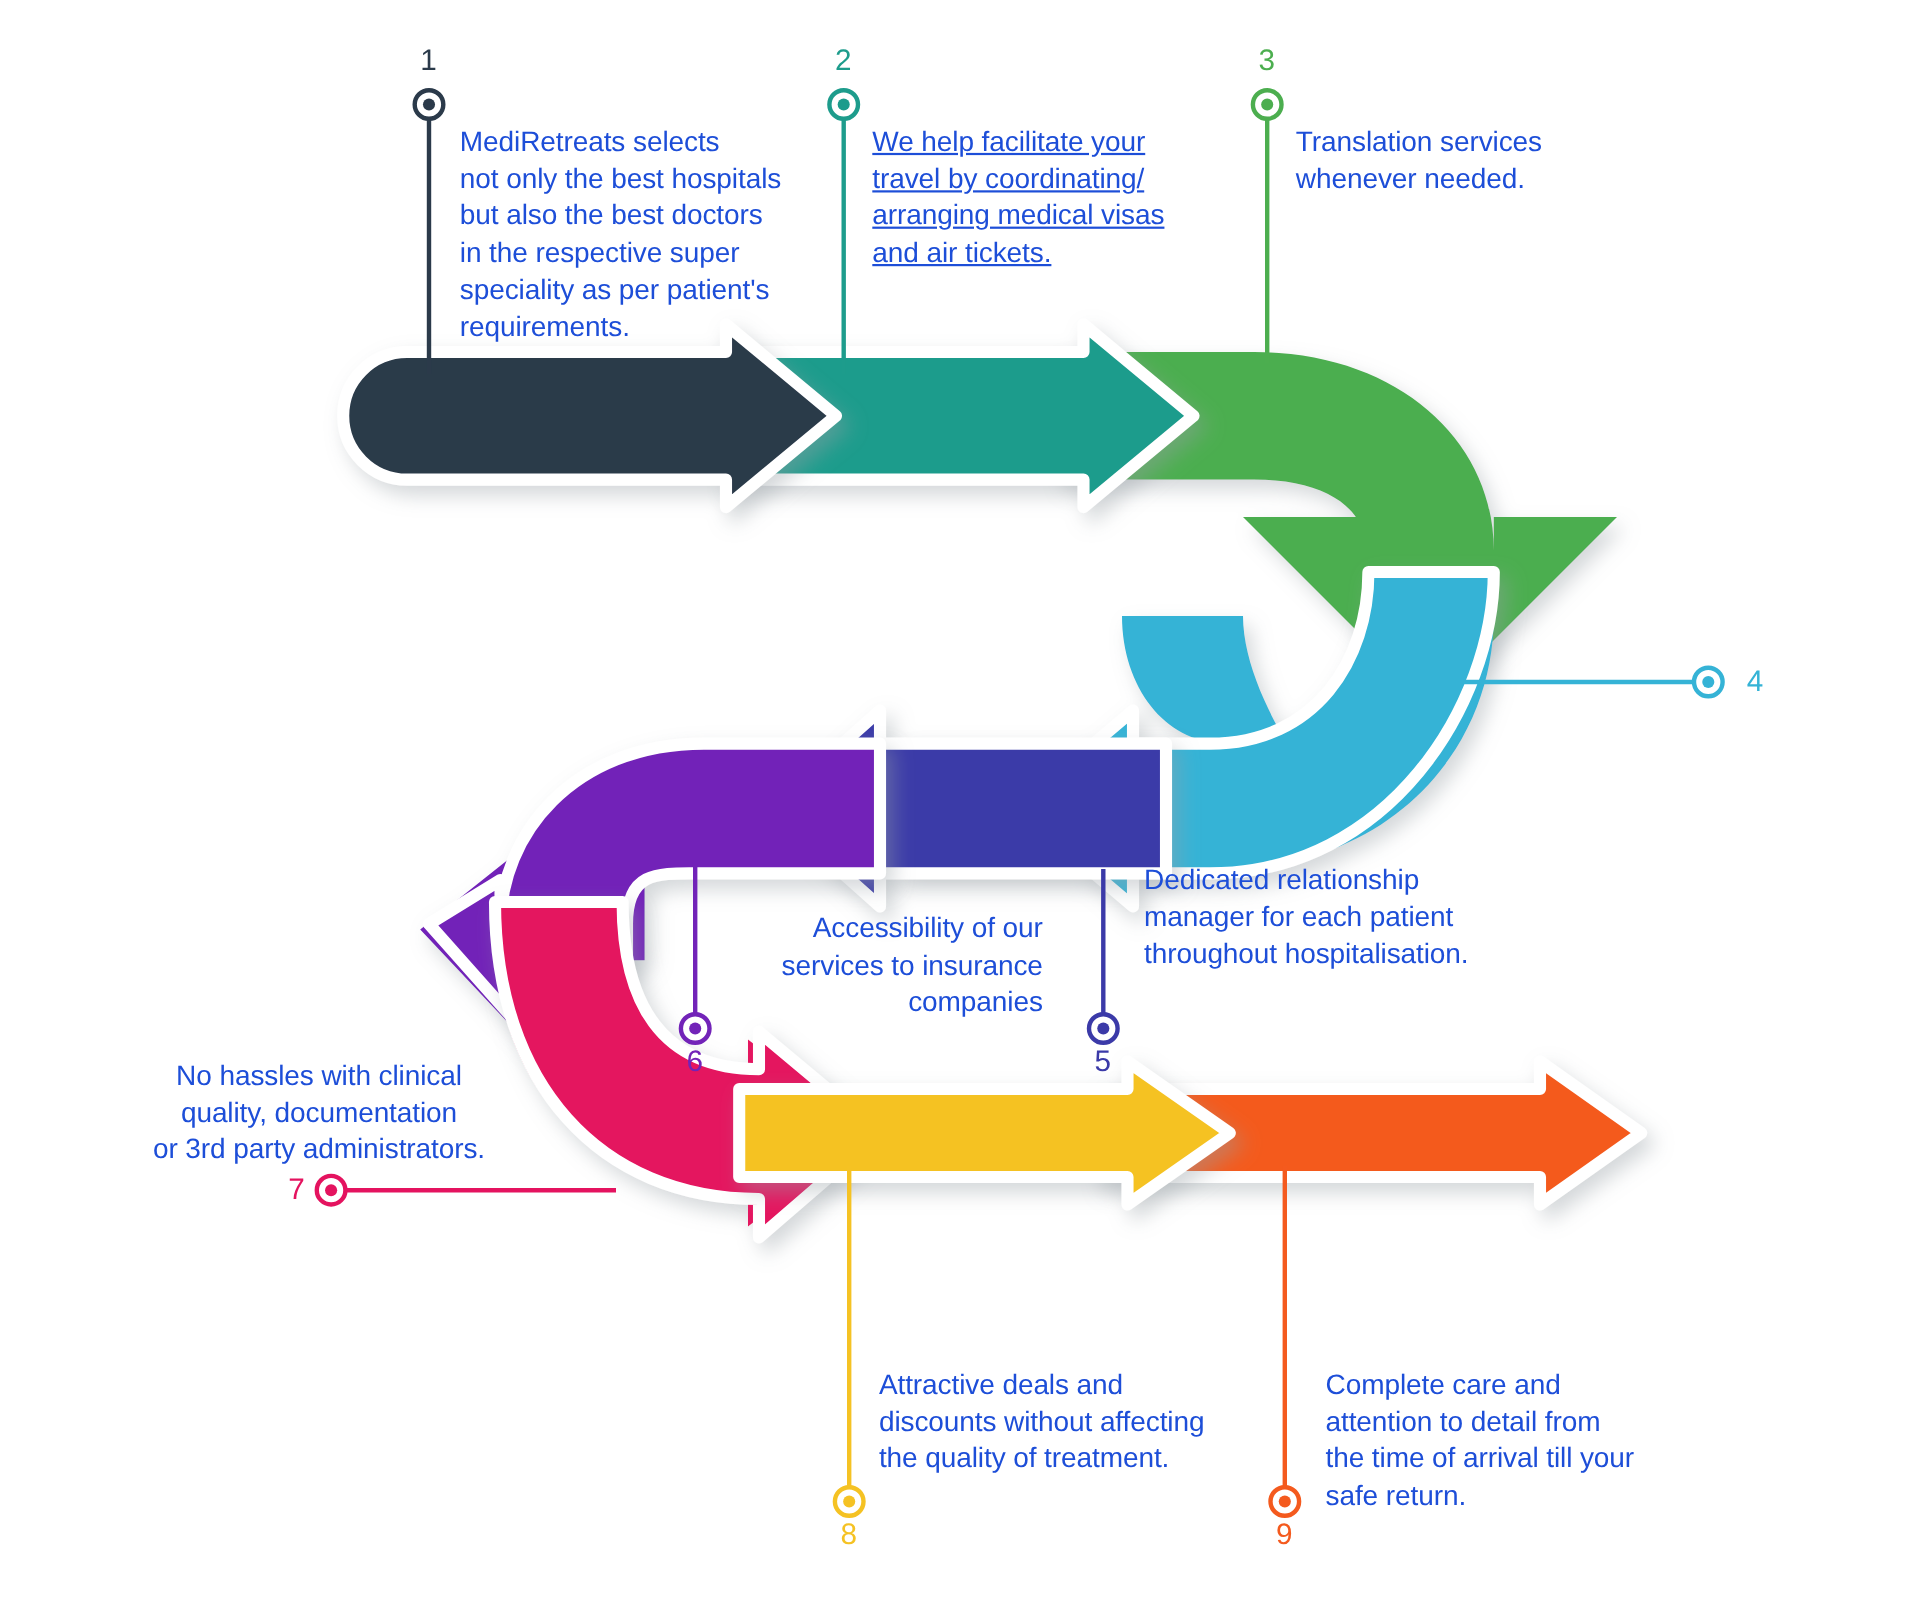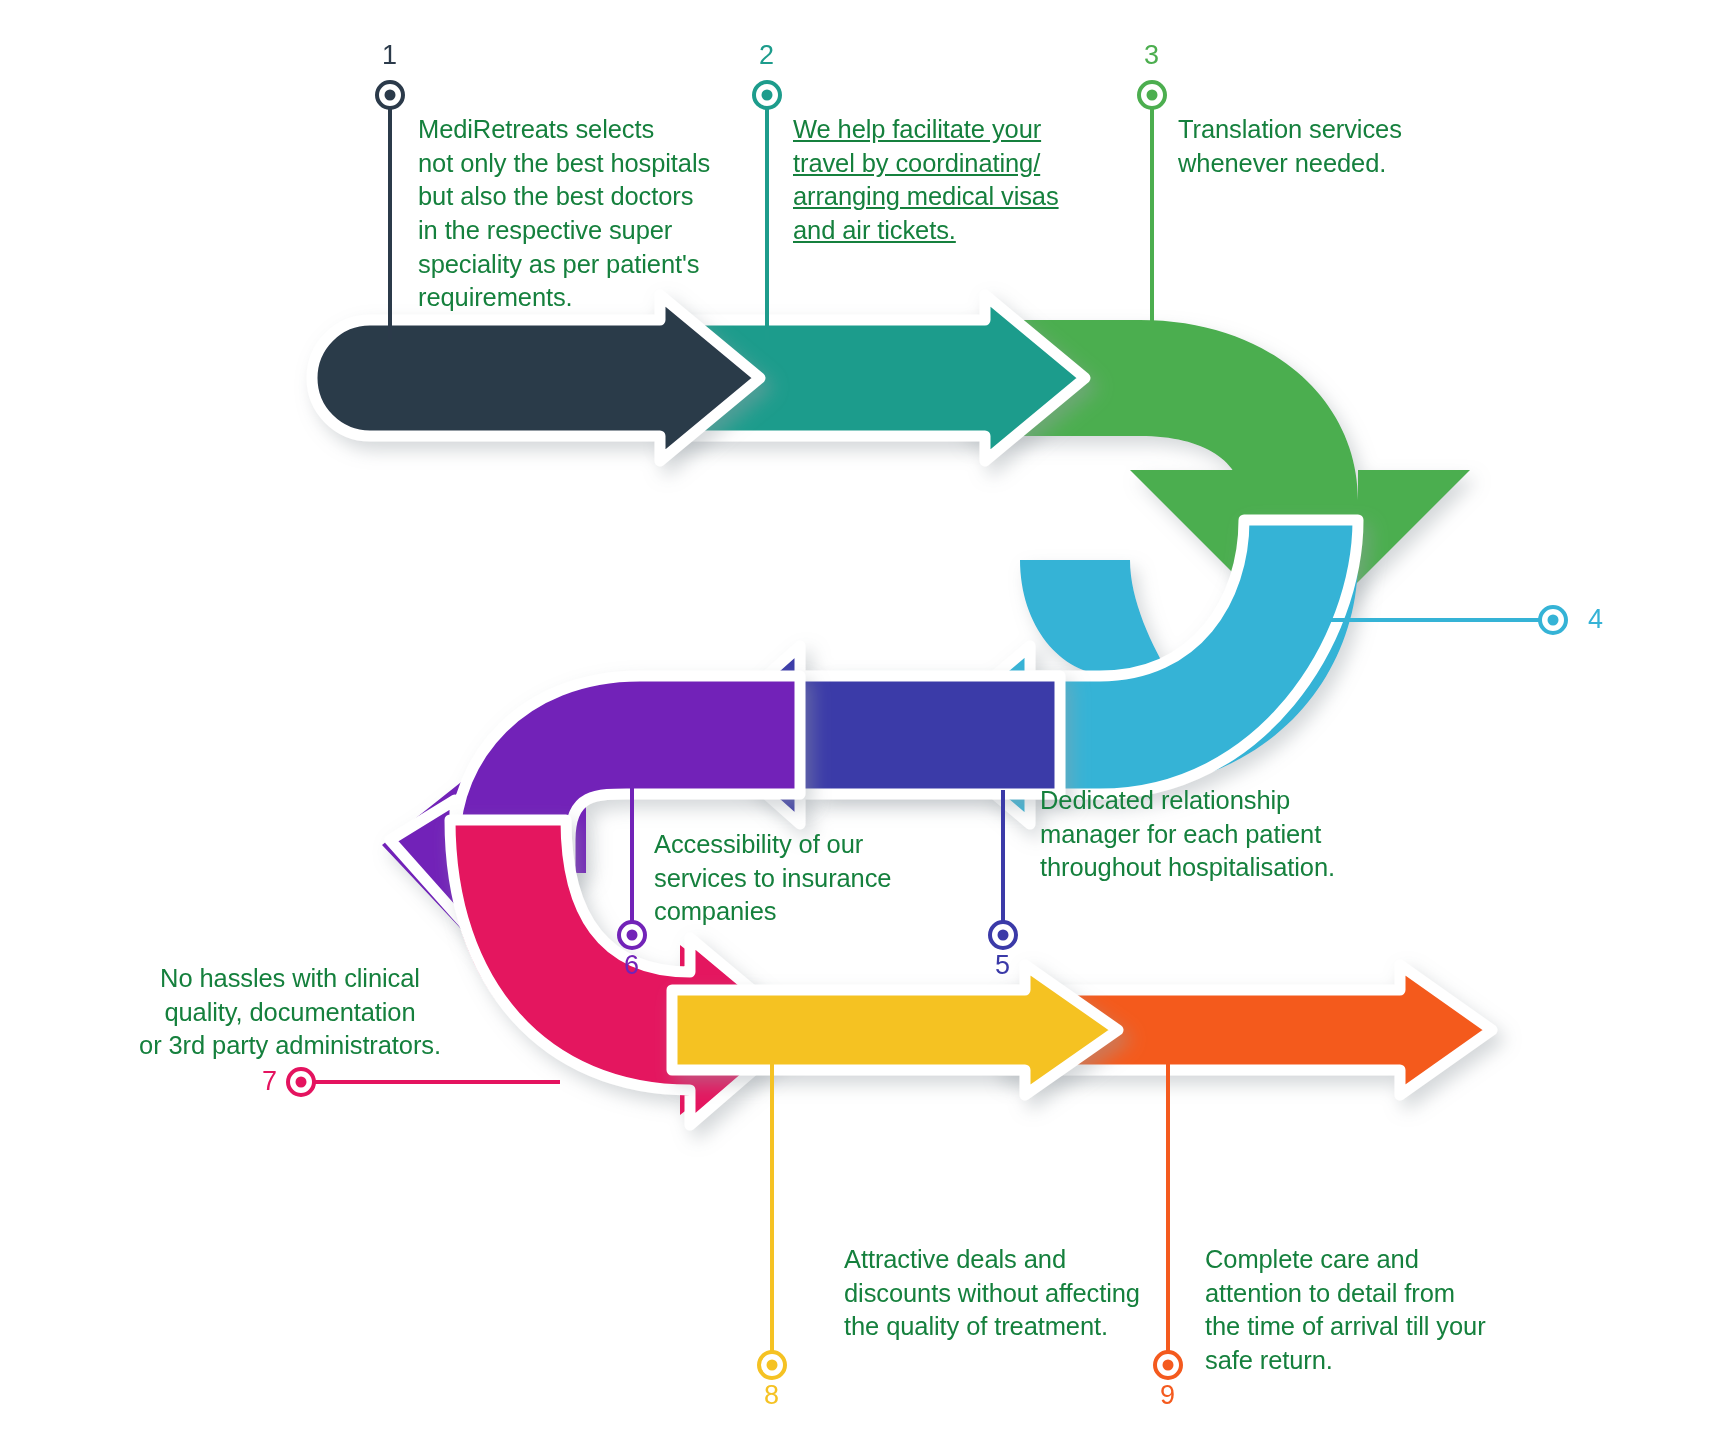--- a/index.html
+++ b/index.html
@@ -20,21 +20,21 @@
     background: #ffffff;
   }
   svg.layer {
     position: absolute;
     left: 0; top: 0;
     width: 1736px; height: 1456px;
     pointer-events: none;
   }
   .callout {
     position: absolute;
-    color: #15803d;
+    color: #1d4ed8;
     font-size: 25.5px;
     line-height: 1.32;
     font-family: "Liberation Sans", "DejaVu Sans", sans-serif;
     white-space: pre-line;
     letter-spacing: -0.1px;
   }
   .numlabel {
     position: absolute;
     font-size: 27px;
     font-family: "Liberation Sans", "DejaVu Sans", sans-serif;
@@ -239,29 +239,29 @@
 and air tickets.</div>
 
   <div class="callout" style="left:1178px; top:113px; width:300px;">Translation services
 whenever needed.</div>
 
 
   <div class="callout" style="left:1040px; top:784px; width:330px;">Dedicated relationship
 manager for each patient
 throughout hospitalisation.</div>
 
-  <div class="callout" style="left:654px; top:828px; width:280px;">Accessibility of our
+  <div class="callout" style="left:668px; top:828px; width:280px;text-align:right;">Accessibility of our
 services to insurance
 companies</div>
 
   <div class="callout" style="left:120px; top:962px; width:340px;text-align:center;">No hassles with clinical
 quality, documentation
 or 3rd party administrators.</div>
 
-  <div class="callout" style="left:844px; top:1243px; width:340px;">Attractive deals and
+  <div class="callout" style="left:799px; top:1243px; width:340px;">Attractive deals and
 discounts without affecting
 the quality of treatment.</div>
 
   <div class="callout" style="left:1205px; top:1243px; width:320px;">Complete care and
 attention to detail from
 the time of arrival till your
 safe return.</div>
 
 </div>
 

